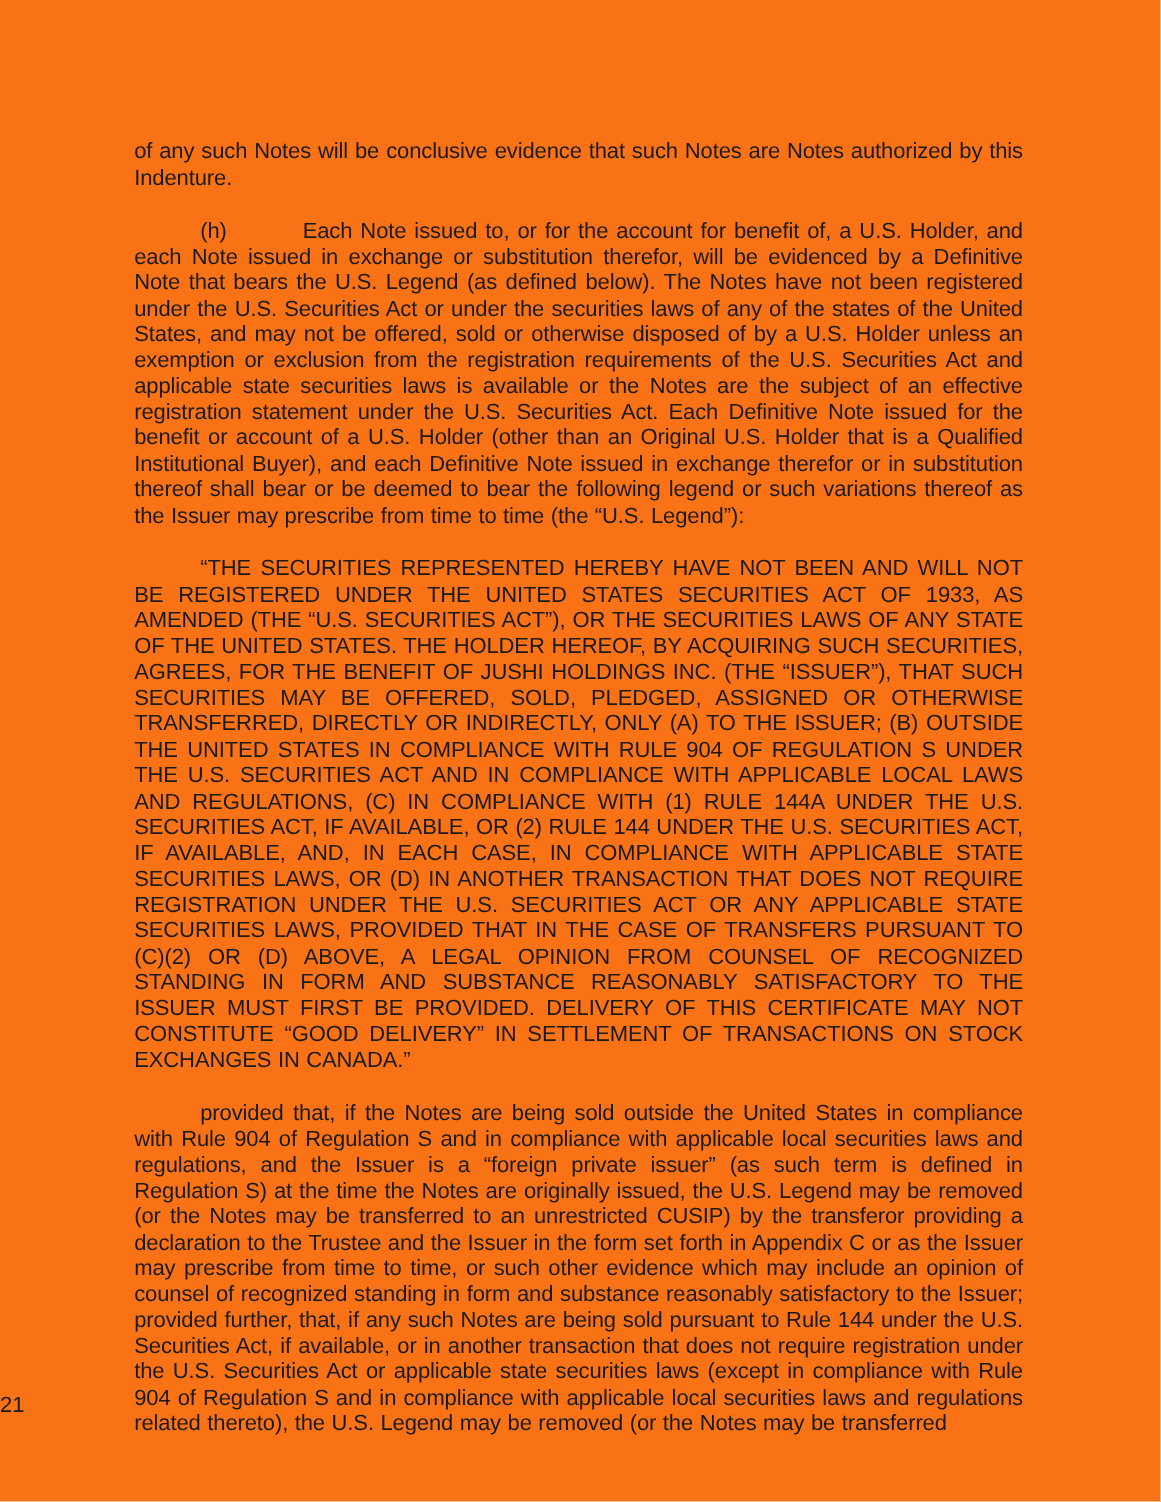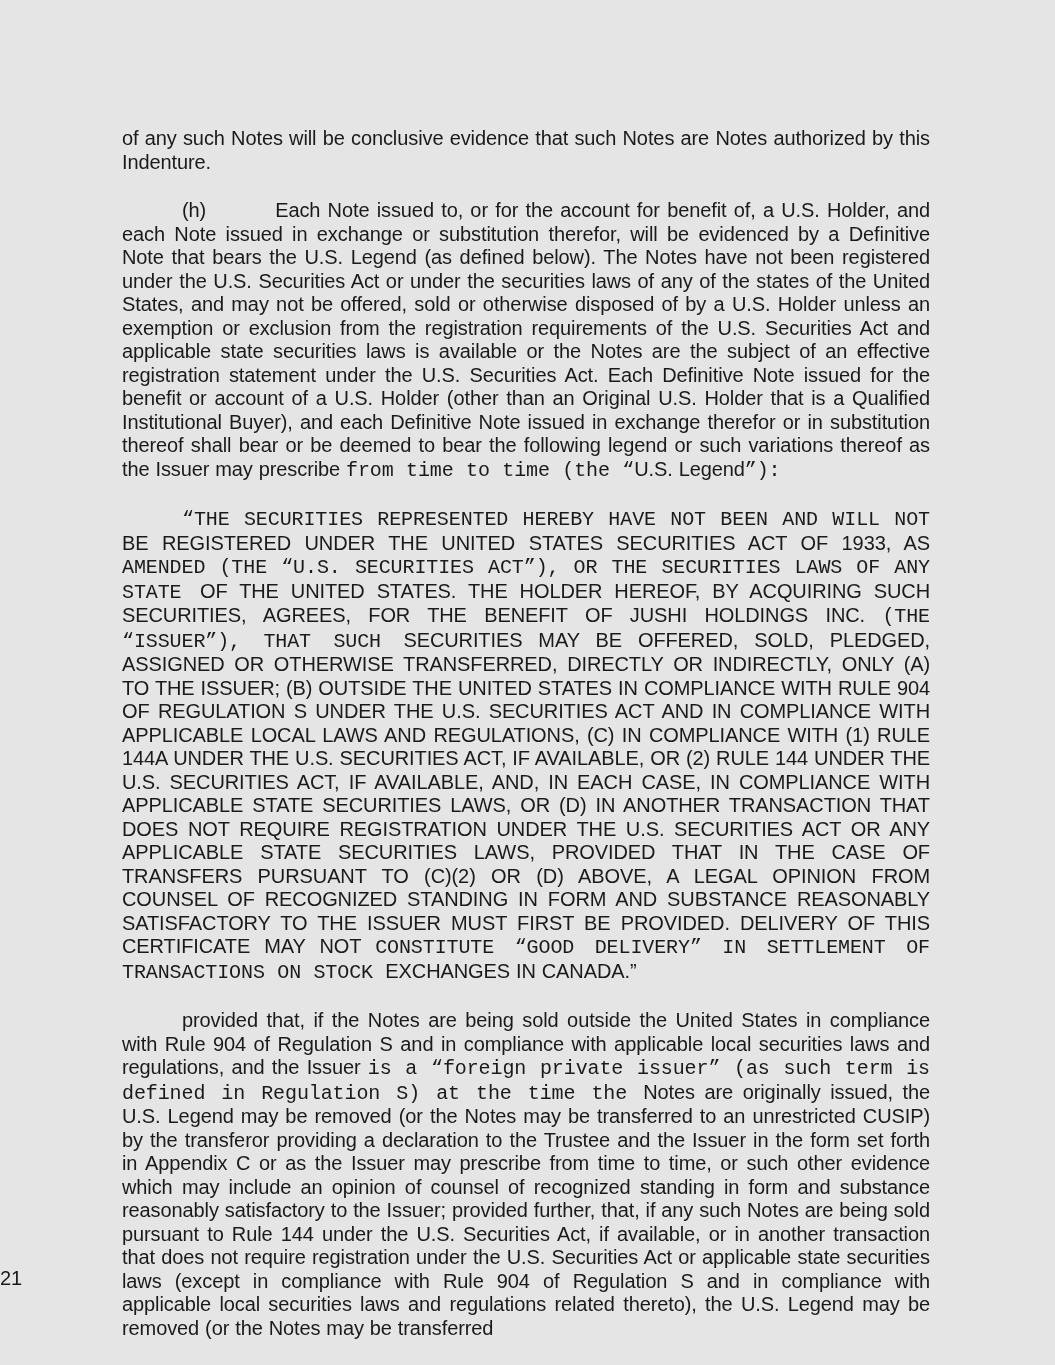--- a/index.html
+++ b/index.html
@@ -4,21 +4,21 @@
 <style>
   html, body {
     margin: 0;
     padding: 0;
     background: #ffffff;
   }
   .page {
     position: relative;
     width: 1055px;
     height: 1365px;
-    background: #e5e5e5;
+    background: #f97316;
     overflow: hidden;
     font-family: "Liberation Sans", sans-serif;
     color: #1a1a1a;
   }
   .doc-body {
     position: absolute;
     left: 122px;
     top: 127px;
     width: 808px;
   }
@@ -27,21 +27,21 @@
     text-align: justify;
     font-size: 20px;
     line-height: 23.5px;
     letter-spacing: -0.1px;
     word-spacing: 0.5px;
   }
   p.para.indent {
     text-indent: 60px;
   }
   .serif {
-    font-family: Liberation Mono, monospace;
+    font-family: Liberation Sans, sans-serif;
     margin-top: 39px;
   }
   .gap {
     margin-left: 69px;
   }
   .page-number {
     position: absolute;
     top: 1266px;
     left: 0;
     width: 100%;

